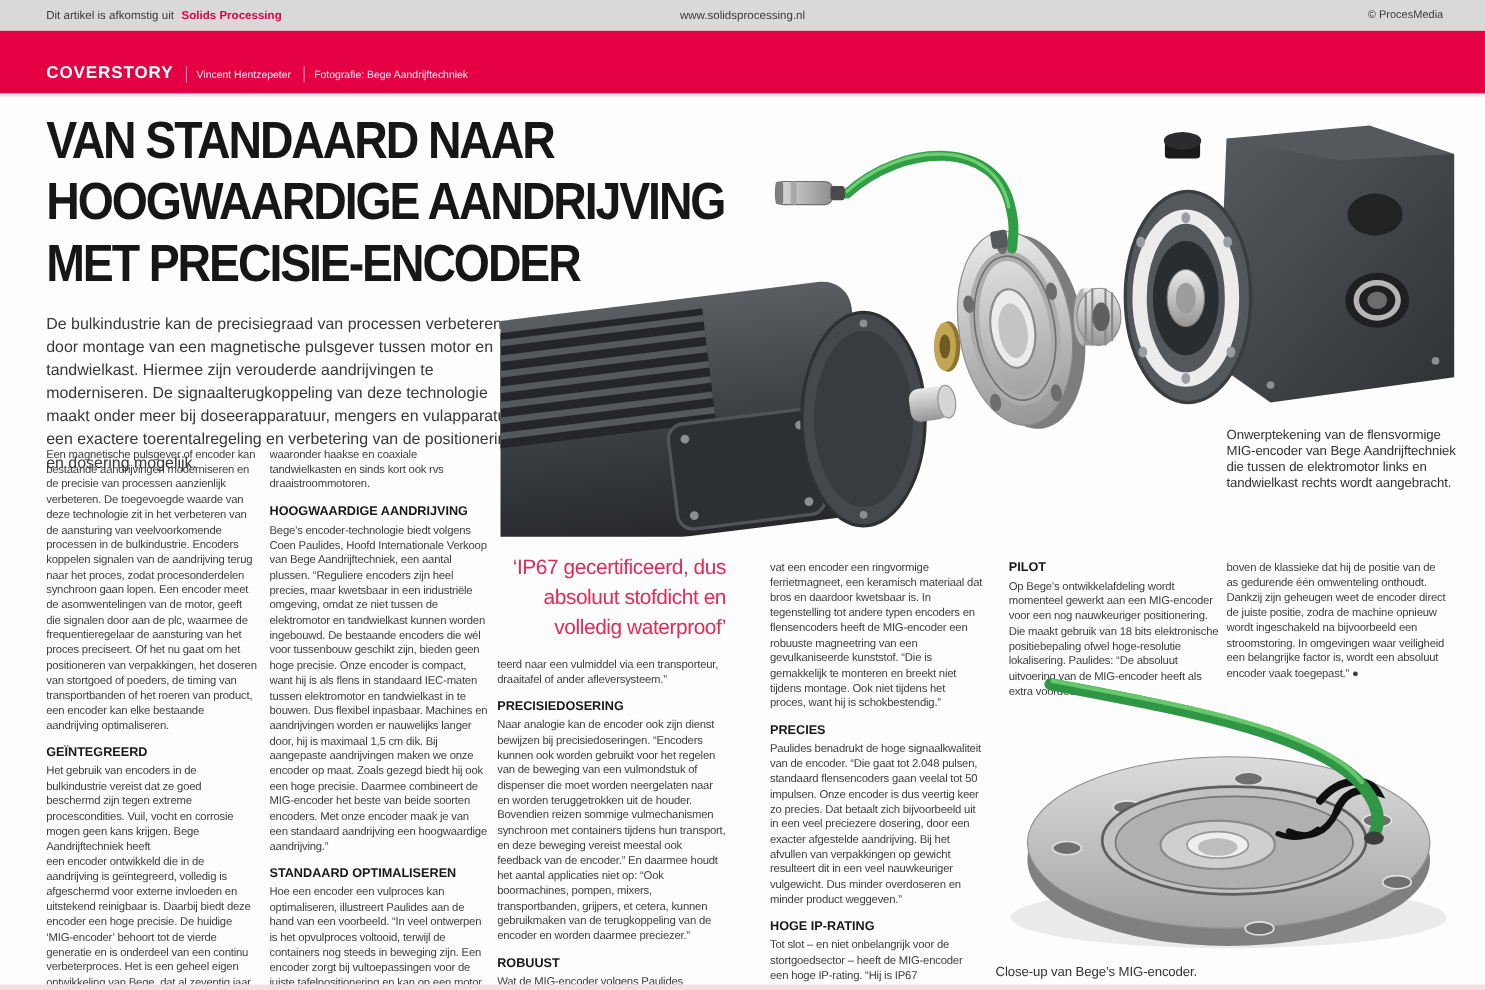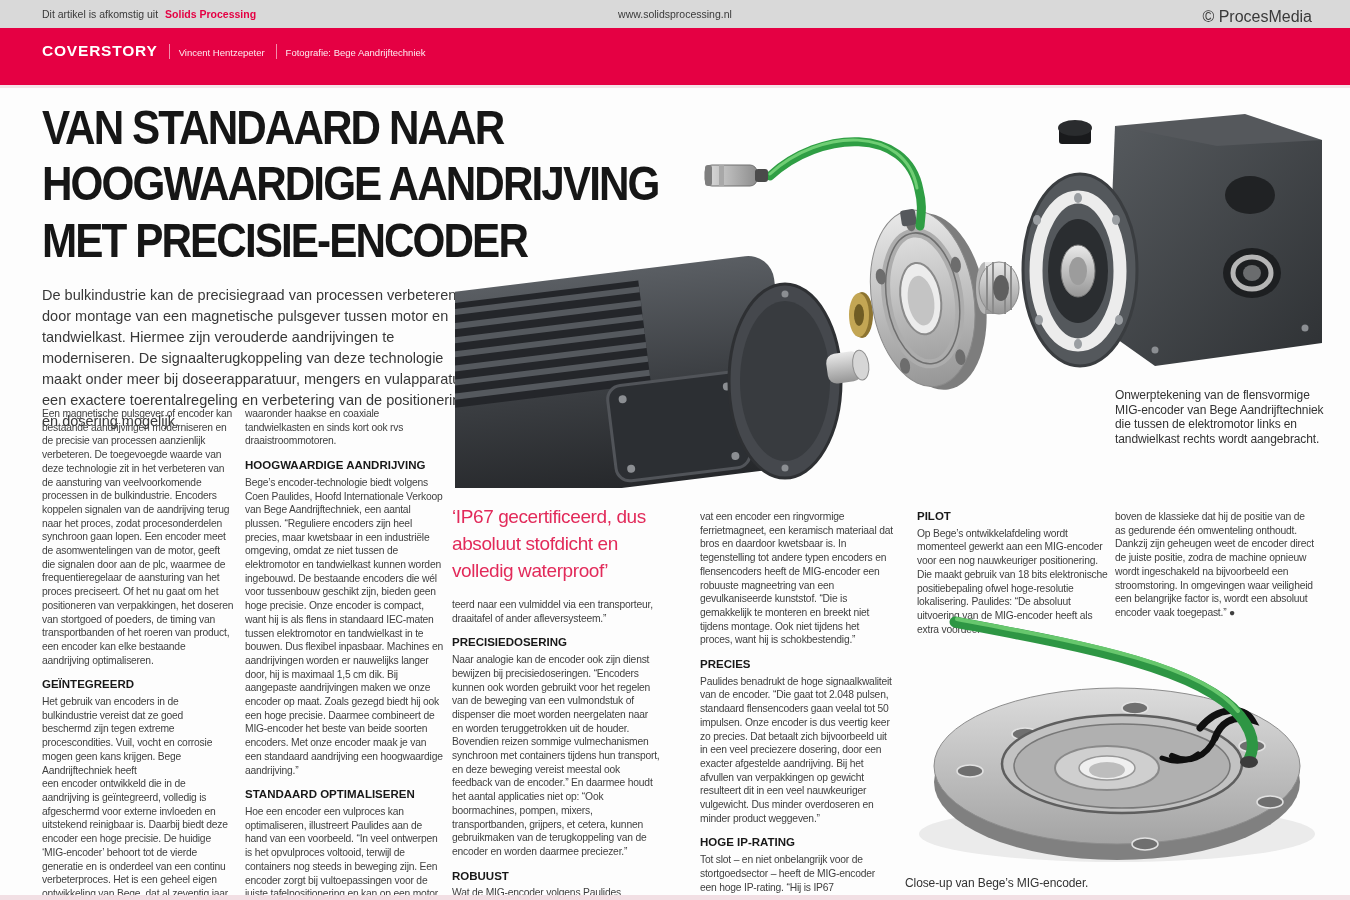--- a/index.html
+++ b/index.html
@@ -14,27 +14,27 @@
   .page { position:absolute; inset:0; background:#fdfdfd; }
 
   
   .topbar {
     position:absolute; left:0; top:0; width:1350px; height:28px;
     background:#d9d9d9;
   }
   .topbar .left { position:absolute; left:42px; top:8px; font-size:10.5px; color:#3a3a3a; }
   .topbar .left .brand { color:#e50043; font-weight:bold; margin-left:4px; }
   .topbar .center { position:absolute; left:0; right:0; top:8px; text-align:center; font-size:10.5px; color:#3a3a3a; }
-  .topbar .right { position:absolute; right:38px; top:8px; font-size:16px; color:#3a3a3a; }
+  .topbar .right { position:absolute; right:38px; top:8px; font-size:10px; color:#3a3a3a; }
 
   
   .banner {
     position:absolute; left:0; top:28px; width:1350px; height:57px;
     background:#e50043;
-    display:flex; align-items:flex-end; padding:0 0 25px 42px;
+    display:flex; align-items:flex-end; padding:0 0 9px 42px;
   }
   .banner .label { color:#fff; font-weight:bold; font-size:15.5px; letter-spacing:.8px; }
   .banner .sep { width:1px; height:15px; background:rgba(255,255,255,.55); margin:0 9px 1px 11px; }
   .banner .meta { color:rgba(255,255,255,.92); font-size:9.5px; padding-bottom:2px; }
 
   .pink-edge { position:absolute; left:0; top:85px; width:1350px; height:3px; background:#f4e3e8; }
   .pink-bottom { position:absolute; left:0; top:895px; width:1350px; height:5px; background:#f2dfe4; }
 
   
   .headline {
@@ -52,21 +52,21 @@
   .col {
     position:absolute; top:407px; height:488px; overflow:hidden;
     font-size:10.3px; line-height:13.7px; letter-spacing:-.2px; color:#3f3f3f;
   }
   .col h3 {
     font-size:11.5px; font-weight:bold; color:#181818;
     letter-spacing:0; margin:11px 0 3px 0;
   }
   .quote {
     font-size:19px; line-height:27px; color:#e22a5a;
-    letter-spacing:-.4px; margin:15px 0 14px 0;
+    letter-spacing:-.4px; margin:15px 0 14px 0;text-align:right;
   }
   #col1 { left:42px;  width:192px; }
   #col2 { left:245px; width:200px; }
   #col3 { left:452px; top:503px; height:392px; width:208px; }
   #col4 { left:700px; top:510px; height:385px; width:194px; }
   #col5 { left:905px; top:510px; height:130px; width:194px;margin-left:12px; }
   #col6 { left:1115px; top:510px; height:140px; width:200px; }
 
   .caption {
     position:absolute; font-size:12px; line-height:14.5px; font-weight:normal;

